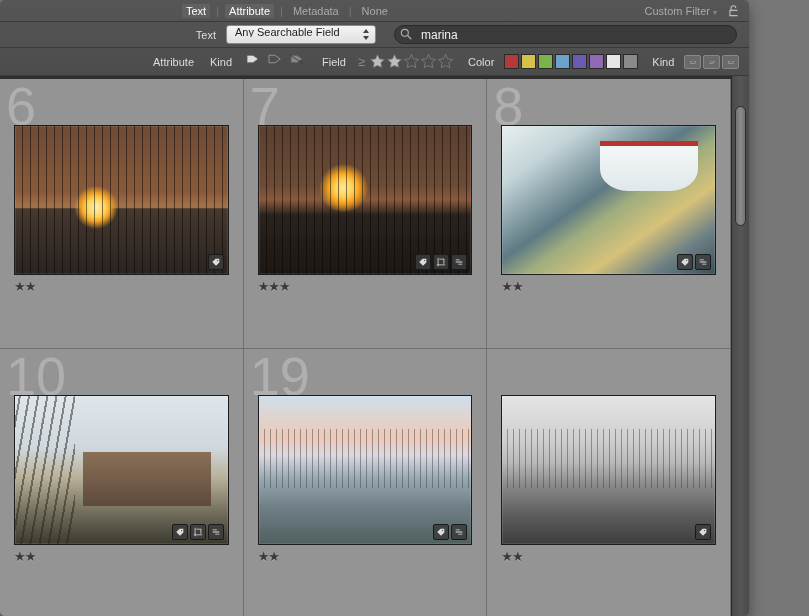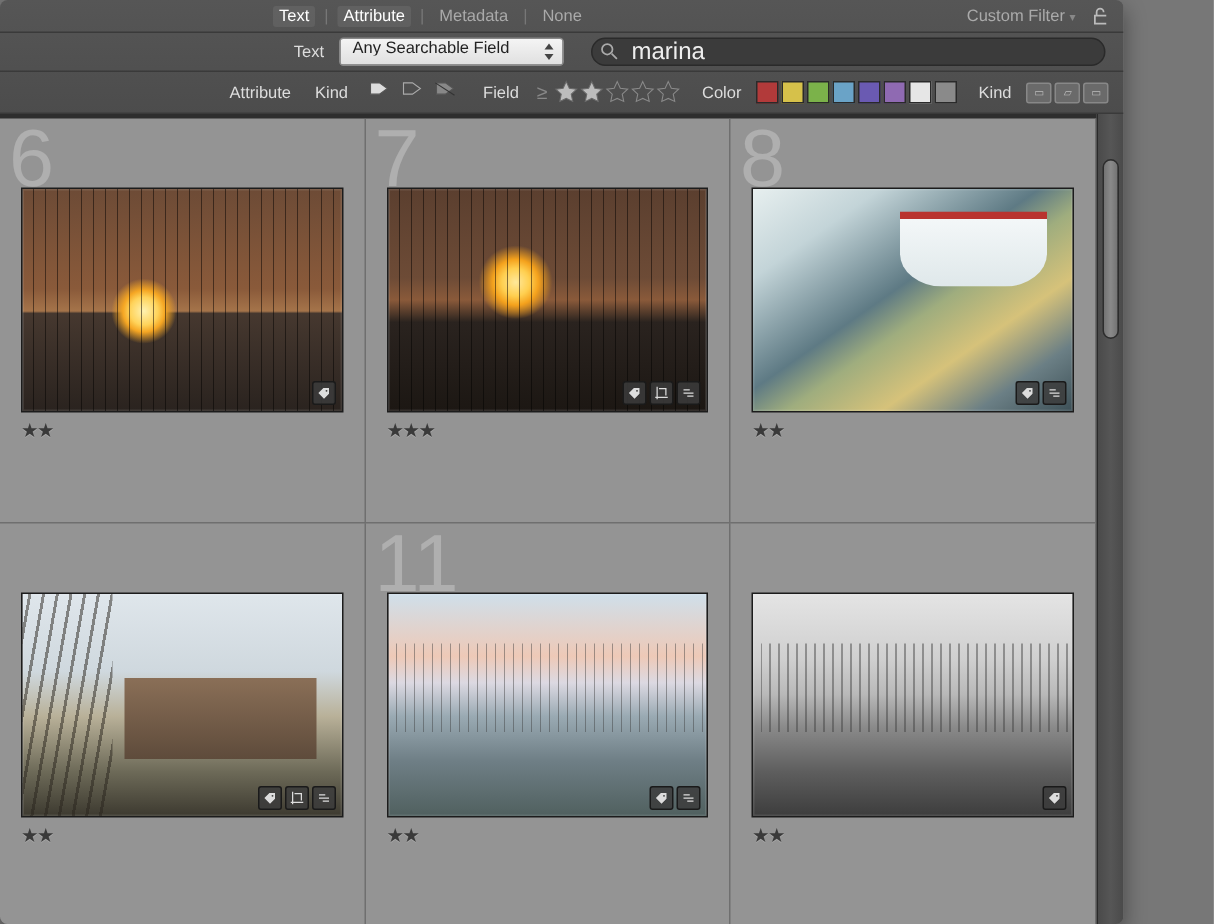--- a/index.html
+++ b/index.html
@@ -28,21 +28,21 @@
   .lock { width:14px; height:14px; margin-left:6px; }
   .lock svg { width:14px; height:14px; fill:#bbb; }
   .label { color:#ddd; font-size:11px; width:60px; text-align:right; margin-right:10px; }
   .select { appearance:none; background:linear-gradient(#f4f4f4,#e0e0e0); border:1px solid #888; border-radius:3px; height:19px; padding:0 18px 6px 8px; font-size:11px; color:#222; position:relative; }
   .select-wrap { position:relative; display:inline-block; }
   .select-wrap .arrows { position:absolute; right:3px; top:1px; width:12px; height:17px; pointer-events:none; }
   .select-wrap .arrows:before, .select-wrap .arrows:after { content:""; position:absolute; left:2px; border-left:3px solid transparent; border-right:3px solid transparent; }
   .select-wrap .arrows:before { top:3px; border-bottom:4px solid #444; }
   .select-wrap .arrows:after  { bottom:3px; border-top:4px solid #444; }
   .search-wrap { flex:1; margin-left:10px; margin-right:4px; position:relative; }
-  .search { width:100%; height:19px; border-radius:10px; border:1px solid #2a2a2a; background:#3b3b3b; color:#eee; padding:0 10px 0 26px; font-size:16px; }
+  .search { width:100%; height:19px; border-radius:10px; border:1px solid #2a2a2a; background:#3b3b3b; color:#eee; padding:0 10px 0 26px; font-size:12px; }
   .search::placeholder { color:#888; }
   .search-icon { position:absolute; left:5px; top:2px; width:14px; height:14px; }
   .search-icon svg { width:14px; height:14px; fill:#aaa; stroke:#aaa; }
   .row3 { height:28px; }
   .row3 .group-label { color:#ddd; font-size:11px; margin-right:10px; }
   .flagset { display:flex; gap:0; margin-right:14px; }
   .flagico { width:22px; height:20px; display:flex; align-items:center; justify-content:center; }
   .flagico svg { width:18px; height:18px; }
   .starset { display:flex; align-items:center; margin-right:14px; }
   .gte { color:#888; font-size:13px; margin:0 4px 0 2px; }
@@ -259,20 +259,21 @@
               <span class="badge">
                 <svg viewBox="0 0 24 24">
                   <path d="M4 6h10v2H4zM4 11h16v2H4zM10 16h10v2H10z"></path>
                 </svg>
               </span>
             </div>
           </div>
           <div class="rating">★★</div>
         </div>
         <div class="cell">
+          <div class="cellnum">10</div>
           <div class="thumb photo-house">
             <div class="house-box"></div>
             <div class="house-tree"></div>
             <div class="badges">
               <span class="badge">
                 <svg viewBox="0 0 24 24">
                   <path d="M3 12l8-8h9v9l-8 8-9-9zm13-5a1.5 1.5 0 100 3 1.5 1.5 0 000-3z"></path>
                 </svg>
               </span>
               <span class="badge">
@@ -283,21 +284,21 @@
               <span class="badge">
                 <svg viewBox="0 0 24 24">
                   <path d="M4 6h10v2H4zM4 11h16v2H4zM10 16h10v2H10z"></path>
                 </svg>
               </span>
             </div>
           </div>
           <div class="rating">★★</div>
         </div>
         <div class="cell">
-          <div class="cellnum">11</div>
+          <div class="cellnum">19</div>
           <div class="thumb photo-marina-color">
             <div class="masts2"></div>
             <div class="badges">
               <span class="badge">
                 <svg viewBox="0 0 24 24">
                   <path d="M3 12l8-8h9v9l-8 8-9-9zm13-5a1.5 1.5 0 100 3 1.5 1.5 0 000-3z"></path>
                 </svg>
               </span>
               <span class="badge">
                 <svg viewBox="0 0 24 24">

